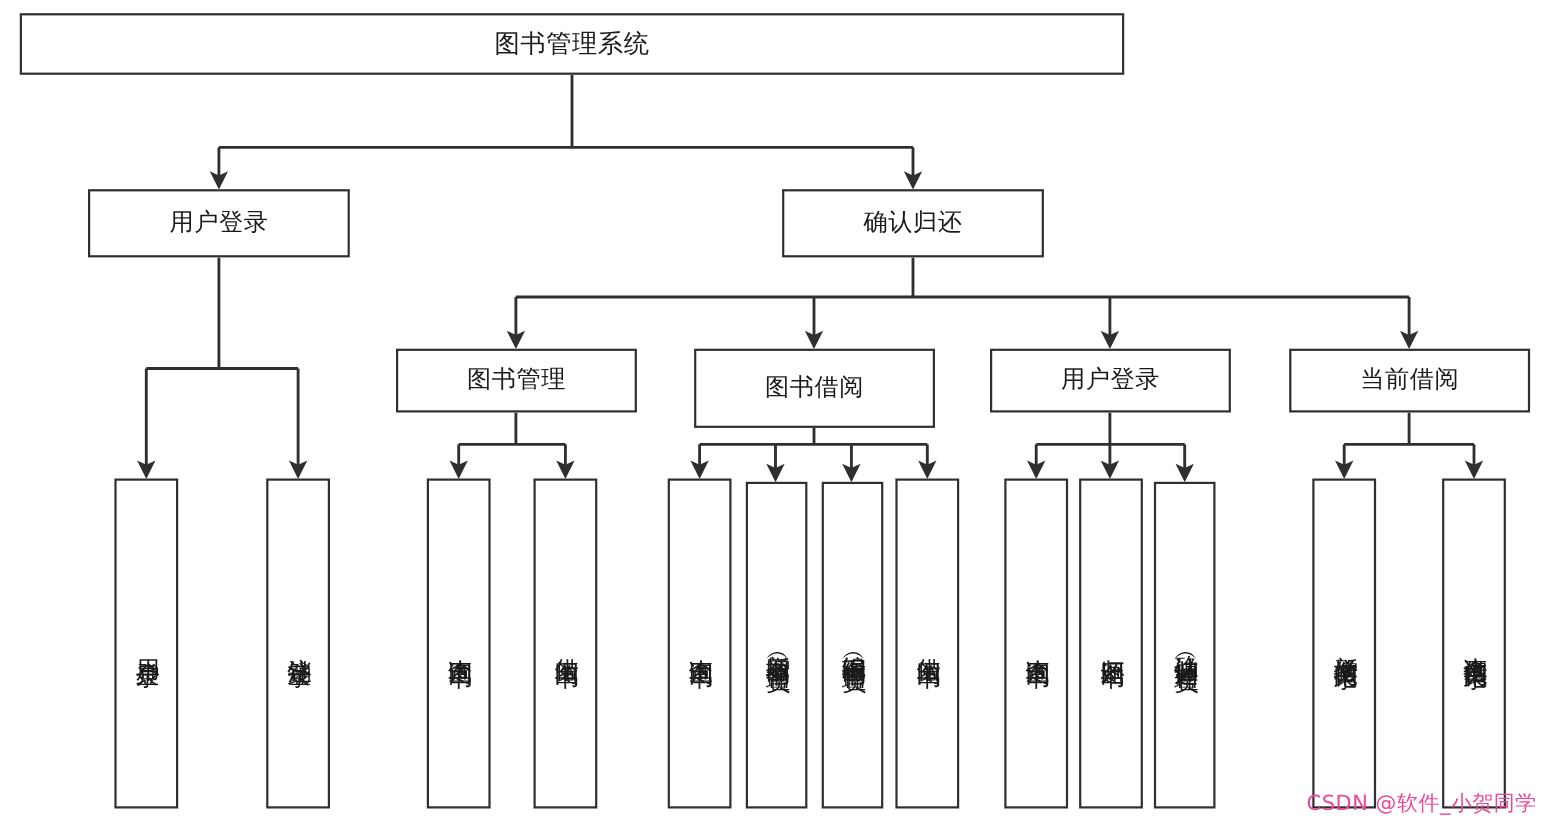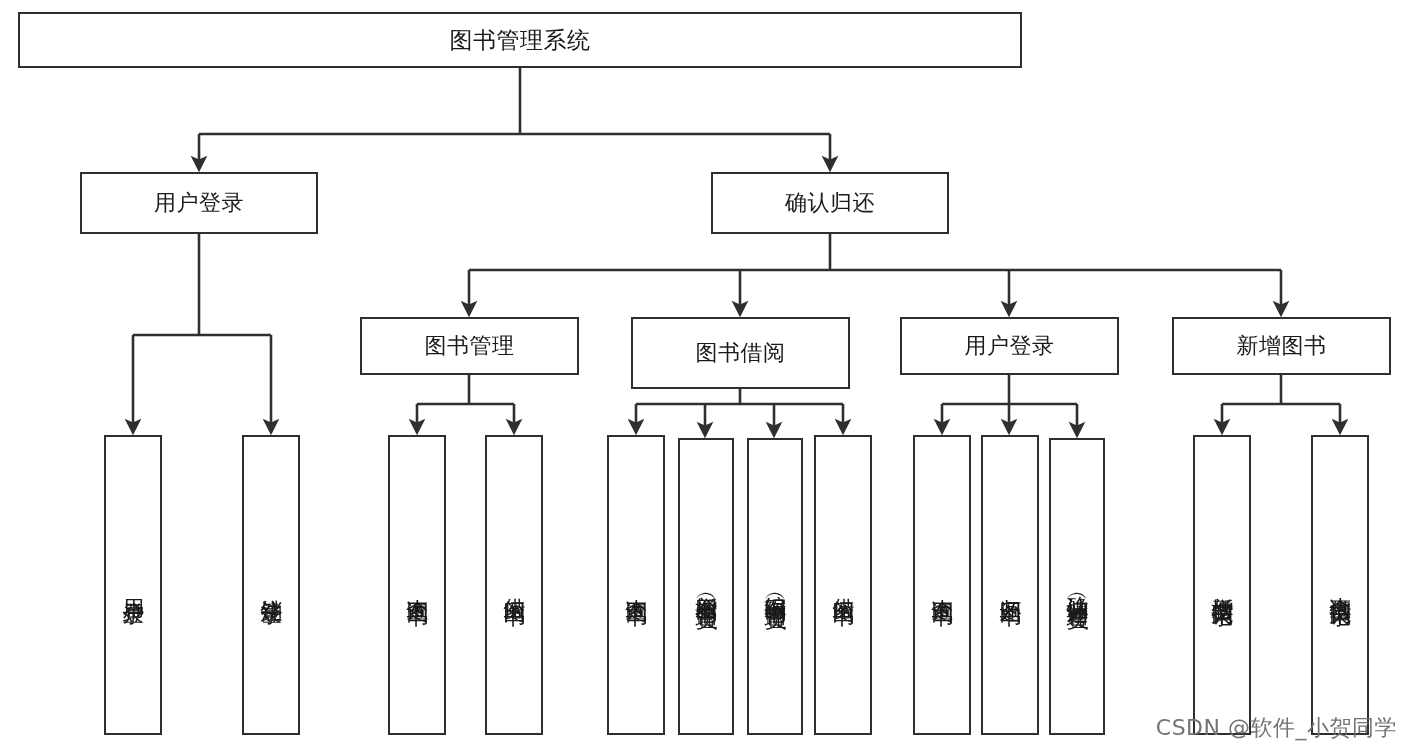--- a/index.html
+++ b/index.html
@@ -48,22 +48,22 @@
     -webkit-writing-mode:vertical-rl;
     font-size:22px;
     line-height:1.22;
     letter-spacing:2px;
     white-space:nowrap;
   }
   #watermark{
     position:absolute;
     right:8px;
     bottom:4px;
-    font-size:22px;
-    color:#737373;
+    font-size:19px;
+    color:#ec4899;
     white-space:nowrap;
     letter-spacing:0.5px;
     margin-left:40px;
   }
 </style>
 </head>
 <body>
 
 <div id="canvas">
 
@@ -131,21 +131,21 @@
   <div class="node" style="left:360px;top:317px;width:219px;height:58px;">
     <span class="label">图书管理</span>
   </div>
   <div class="node" style="left:631px;top:317px;width:219px;height:72px;">
     <span class="label">图书借阅</span>
   </div>
   <div class="node" style="left:900px;top:317px;width:219px;height:58px;">
     <span class="label">用户登录</span>
   </div>
   <div class="node" style="left:1172px;top:317px;width:219px;height:58px;">
-    <span class="label">新增图书</span>
+    <span class="label">当前借阅</span>
   </div>
 
   <div class="node vert" style="left:104px;top:435px;width:58px;height:300px;">
     <span class="label">用户登录</span>
   </div>
   <div class="node vert" style="left:242px;top:435px;width:58px;height:300px;">
     <span class="label">注销登录</span>
   </div>
 
   <div class="node vert" style="left:388px;top:435px;width:58px;height:300px;">

